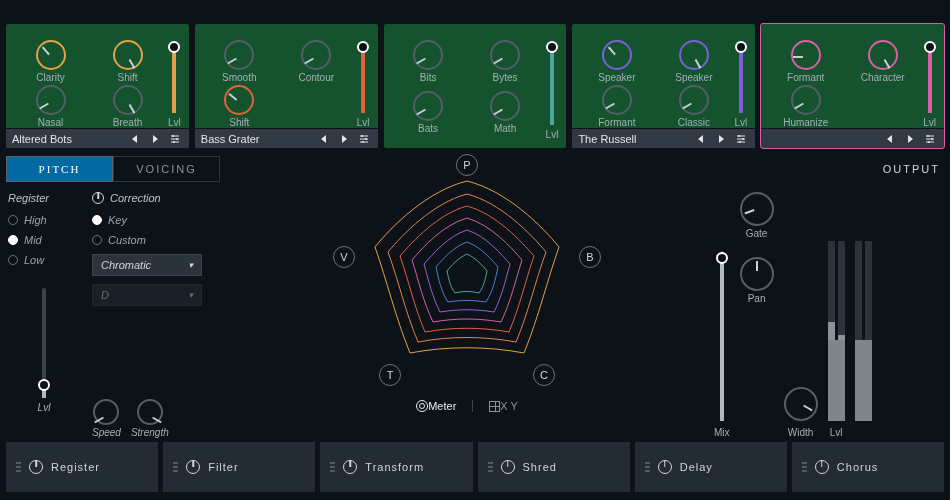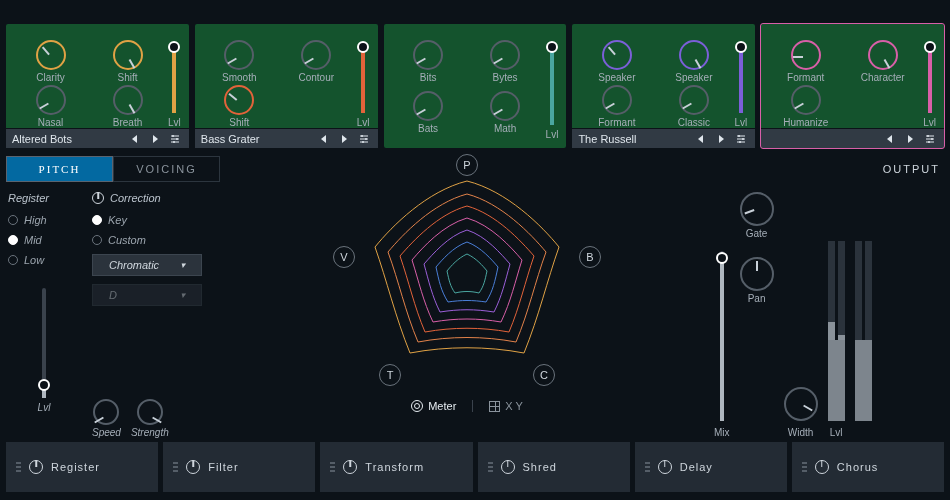--- a/index.html
+++ b/index.html
@@ -157,21 +157,21 @@
   .radio {
     width: 10px; height: 10px; border-radius: 50%;
     border: 1.5px solid #6a737c;
   }
   .radio.on { background: #fff; border-color: #fff; }
 
   .dropdown {
     display: flex; align-items: center; justify-content: space-between;
     background: #2b333c;
     border: 1px solid #3c454f;
-    padding: 4px 16px;
+    padding: 4px 8px;
     width: 110px;
     color: #cfd6dd;
     cursor: pointer;
   }
   .dropdown.disabled { opacity: .45; }
   .chev { font-size: 9px; }
 
   .pitch-lvl {
     display: flex; flex-direction: column; align-items: center;
     gap: 4px;
@@ -202,21 +202,21 @@
     display: flex; align-items: center; justify-content: center;
     font-size: 11px;
     cursor: pointer;
   }
   .center-tabs {
     display: flex; gap: 16px;
     margin-top: 4px;
     font-size: 11px;
     color: #8a939c;
   }
-  .ctab { display: flex; align-items: center; gap: 5px; cursor: pointer; }
+  .ctab { display: flex; align-items: center; cursor: pointer; }
   .ctab.active { color: #e6ecf1; }
   .iconring { width: 12px; height: 12px; border: 1.5px solid currentColor; border-radius: 50%; position: relative; }
   .iconring::after { content:""; position:absolute; inset:2px; border:1px solid currentColor; border-radius:50%; }
   .icongrid { width: 11px; height: 11px; position: relative; }
   .icongrid::before,.icongrid::after { content:""; position:absolute; background: currentColor; }
   .icongrid::before { left:50%; top:0; bottom:0; width:1px; }
   .icongrid::after { top:50%; left:0; right:0; height:1px; }
   .icongrid { border:1px solid currentColor; }
 
   

